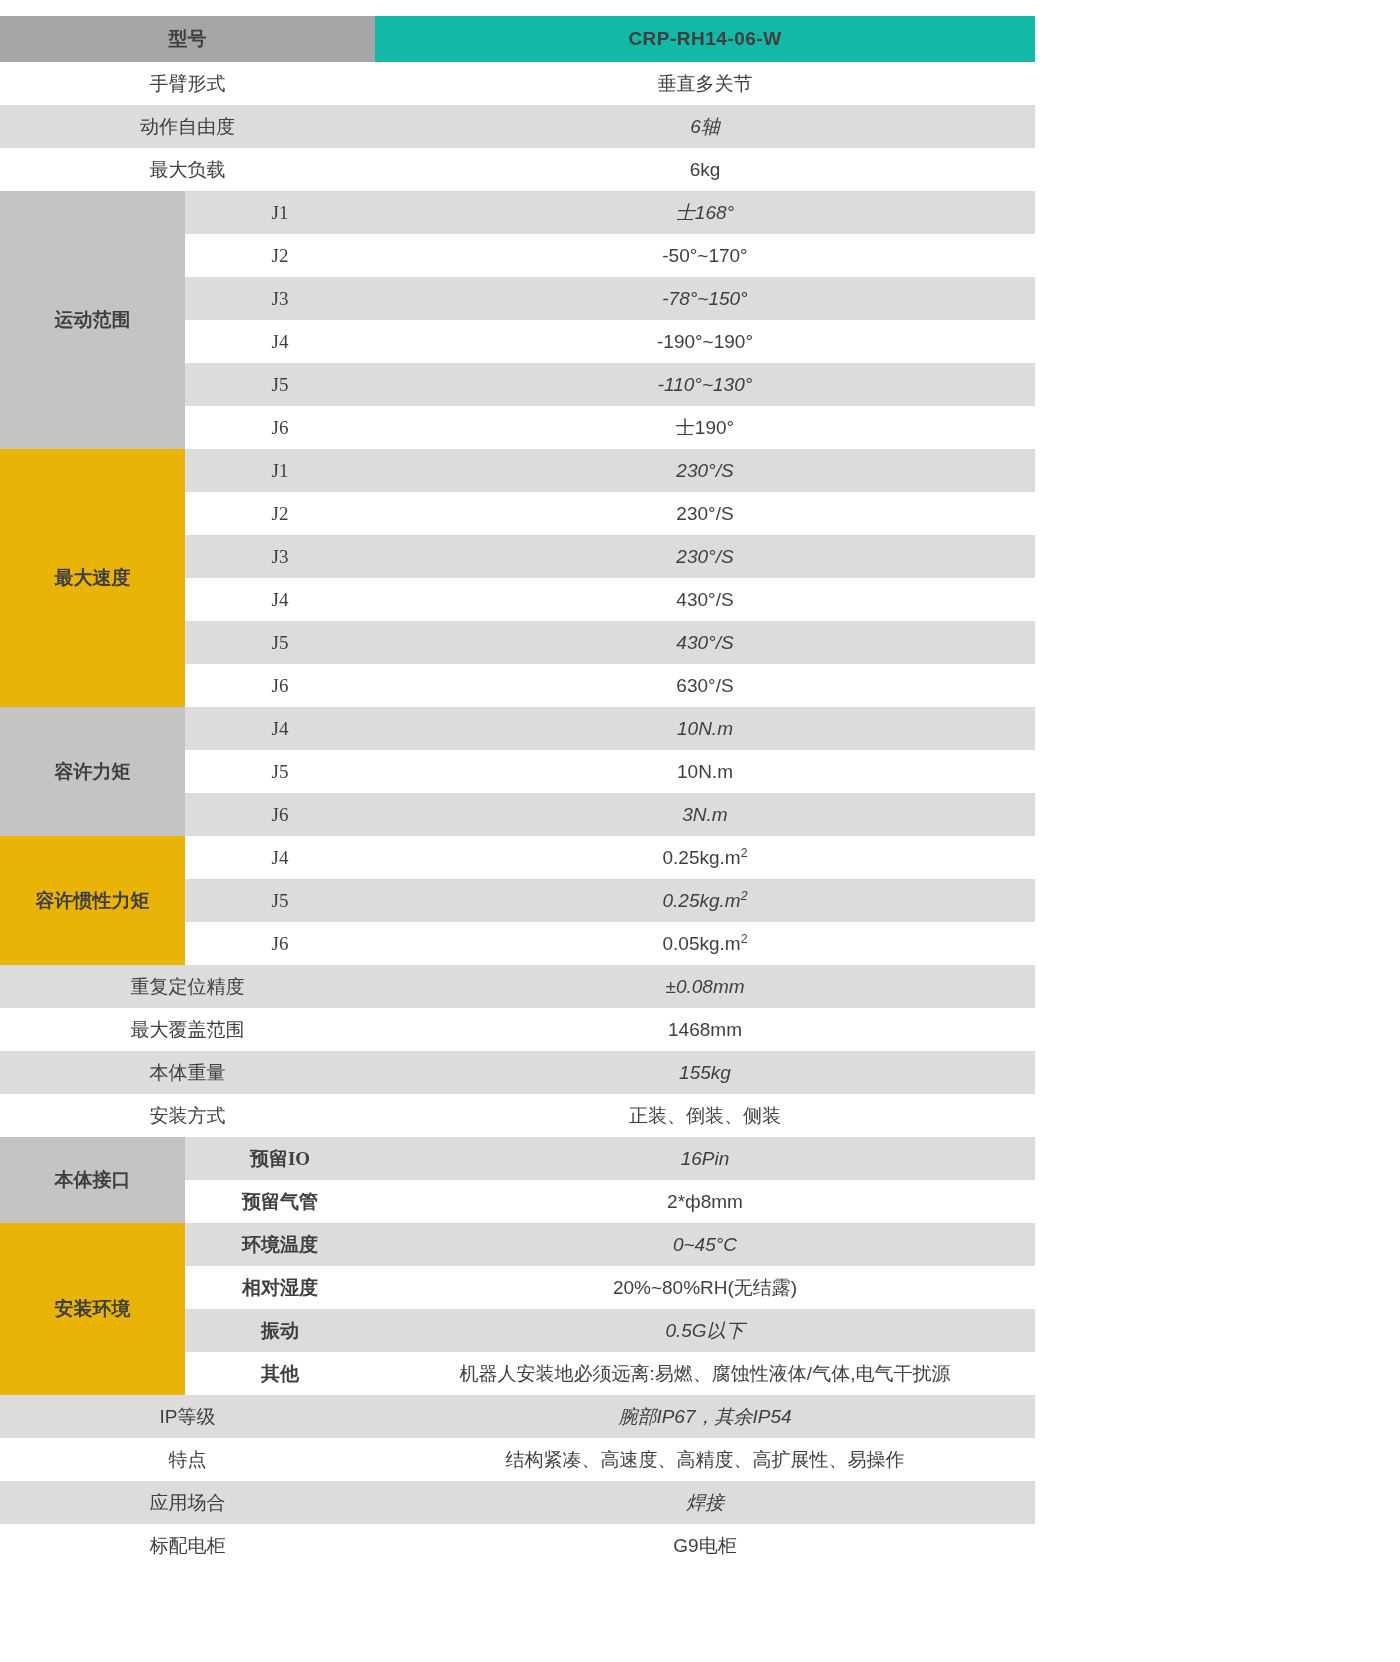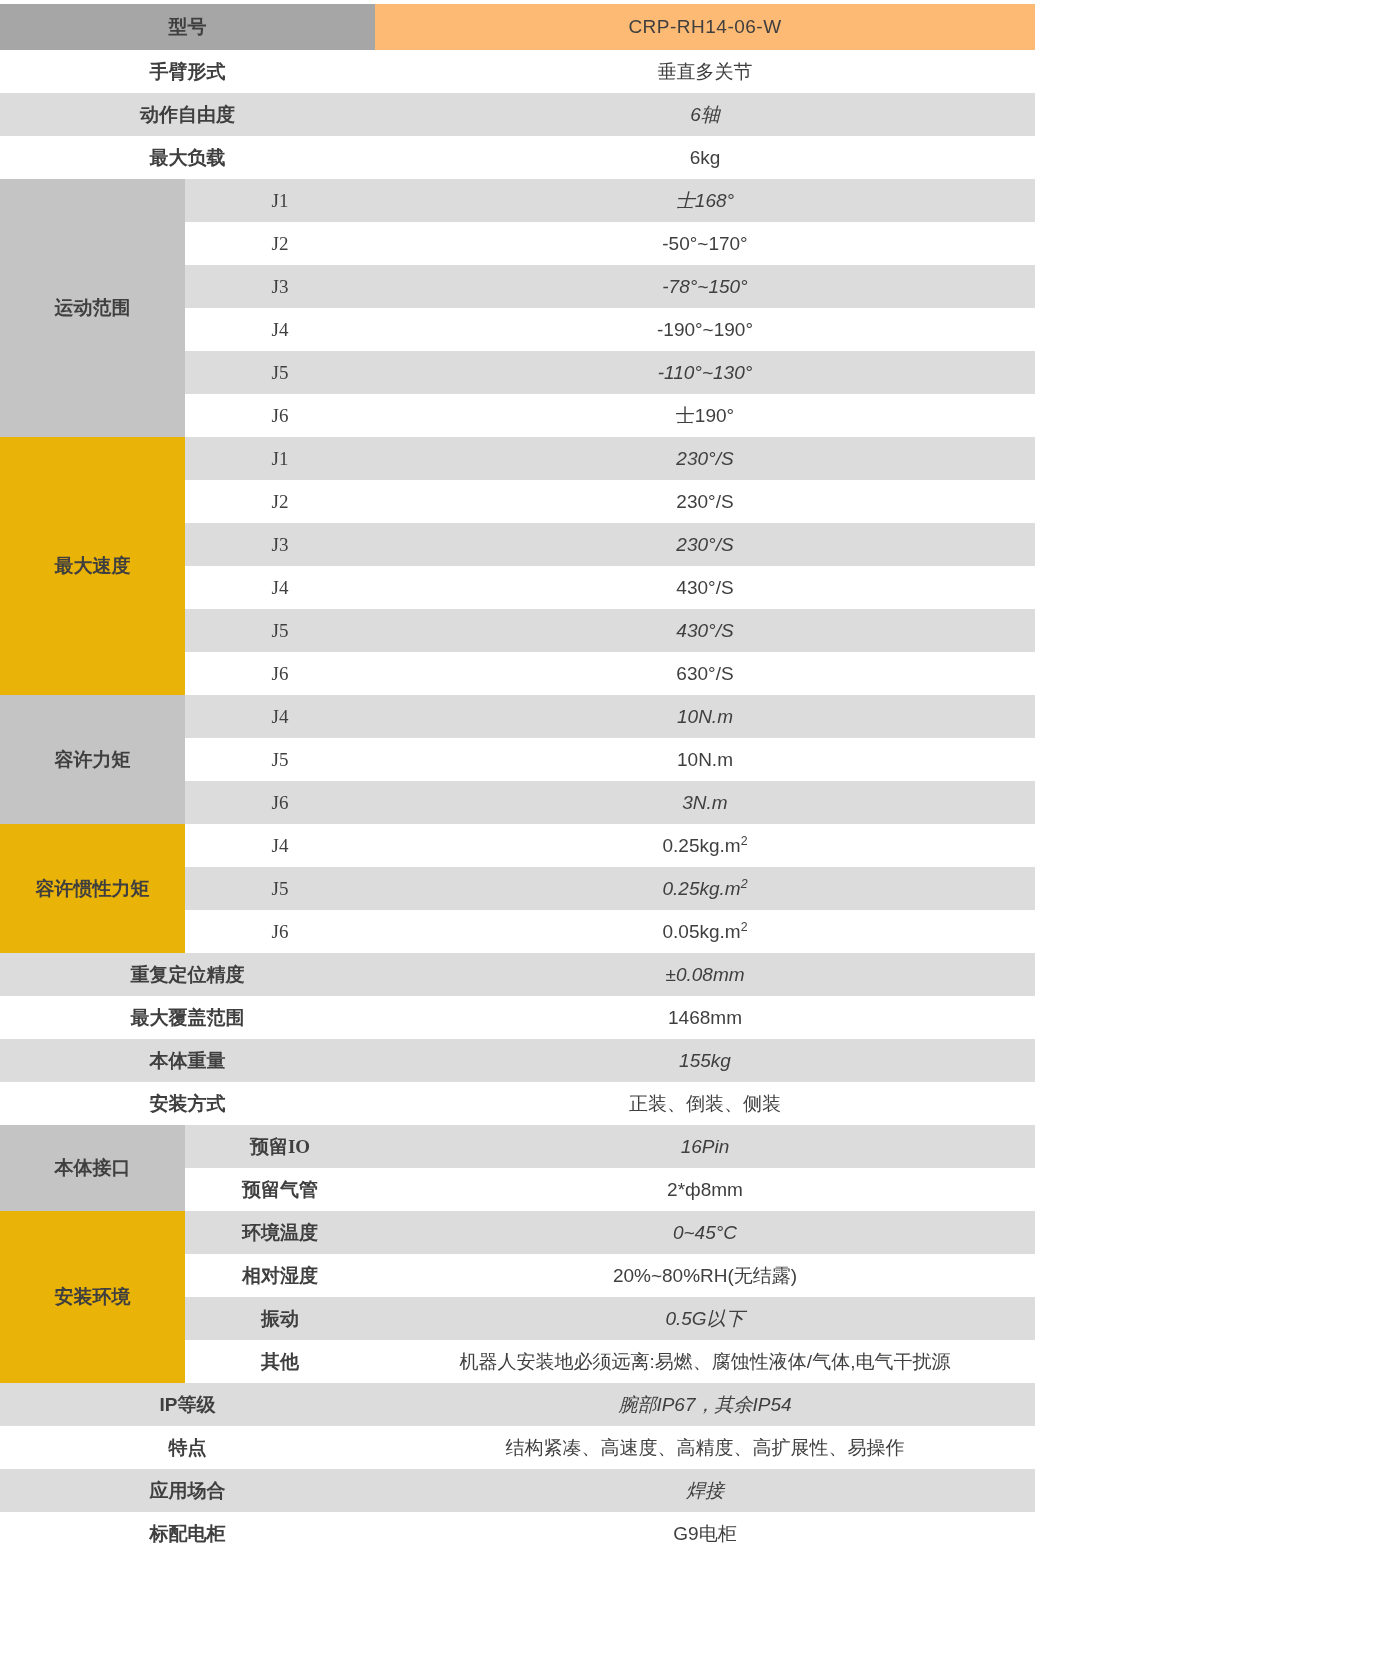--- a/index.html
+++ b/index.html
@@ -34,32 +34,32 @@
 
   
   .hdr-label {
     background: #a6a6a6;
     color: #ffffff;
     font-size: 23px;
     font-weight: bold;
     height: 46px;
   }
   .hdr-value {
-    background: #fdba74;
+    background: #14b8a6;
     color: #ffffff;
     font-size: 23px;
-    font-weight: normal;
+    font-weight: bold;
     height: 46px;
     letter-spacing: 0.5px;
   }
 
   
   .lbl {
     font-size: 21px;
-    font-weight: bold;
+    font-weight: normal;
     color: #3f3f3f;
     height: 43px;
   }
   .lbl.shade   { background: #dcdcdc; }
   .lbl.plain   { background: #ffffff; }
 
   
   .grp {
     font-size: 21px;
     font-weight: bold;
@@ -80,21 +80,21 @@
   .sub.bold  { font-weight: bold; }
 
   
   .val { height: 43px; }
   .val.shade { background: #dcdcdc; font-style: italic; }
   .val.plain { background: #ffffff; }
 
   sup { font-size: 0.65em; vertical-align: super; }
 
   .page {
-    padding-top: 4px;
+    padding-top: 16px;
     padding-left: 0px;
   }
 </style>
 </head>
 <body>
 
 <div class="page">
 <table class="spec-table">
   <colgroup>
     <col class="c-group">

